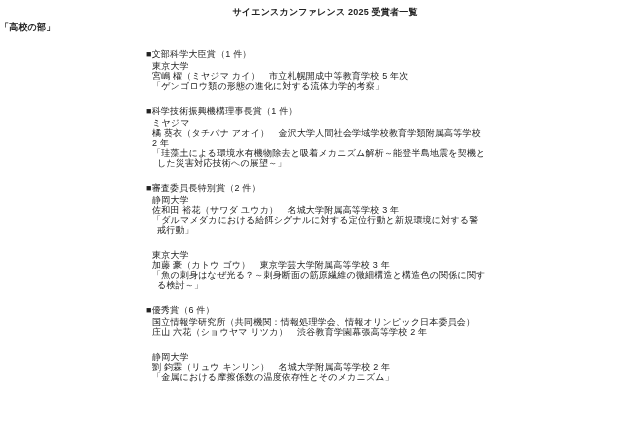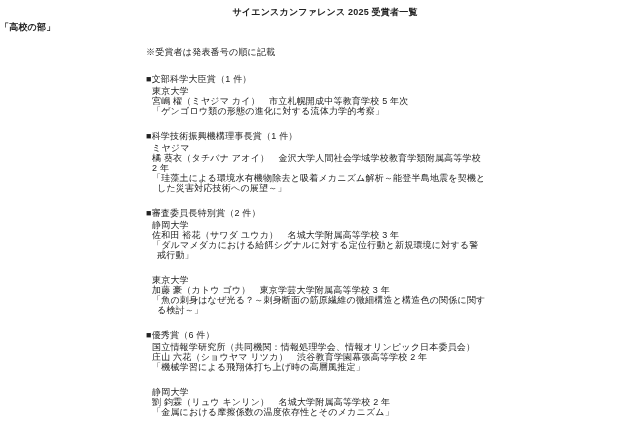--- a/index.html
+++ b/index.html
@@ -58,21 +58,20 @@
 </style>
 </head>
 <body>
 
 <div class="doc">
 
   <div class="title">サイエンスカンファレンス 2025 受賞者一覧</div>
   <div class="subtitle">「高校の部」</div>
 
   <div class="notes">
-    <div class="note">※受賞者は発表番号の順に記載</div>
   </div>
 
   <div class="content">
 
     <div class="section">
       <div class="section-header">■文部科学大臣賞（1 件）</div>
       <div class="entry">
         <div class="line institution">東京大学</div>
         <div class="line presenter">宮嶋 櫂（ミヤジマ カイ）　市立札幌開成中等教育学校 5 年次</div>
         <div class="line theme">「ゲンゴロウ類の形態の進化に対する流体力学的考察」</div>
@@ -100,21 +99,20 @@
         <div class="line presenter">加藤 豪（カトウ ゴウ）　東京学芸大学附属高等学校 3 年</div>
         <div class="line theme">「魚の刺身はなぜ光る？～刺身断面の筋原繊維の微細構造と構造色の関係に関する検討～」</div>
       </div>
     </div>
 
     <div class="section">
       <div class="section-header">■優秀賞（6 件）</div>
       <div class="entry">
         <div class="line institution">国立情報学研究所（共同機関：情報処理学会、情報オリンピック日本委員会）</div>
         <div class="line presenter">庄山 六花（ショウヤマ リツカ）　渋谷教育学園幕張高等学校 2 年</div>
-        <div class="line theme">「機械学習による飛翔体打ち上げ時の高層風推定」</div>
       </div>
       <div class="entry">
         <div class="line institution">静岡大学</div>
         <div class="line presenter">劉 鈞霖（リュウ キンリン）　名城大学附属高等学校 2 年</div>
         <div class="line theme">「金属における摩擦係数の温度依存性とそのメカニズム」</div>
       </div>
 
     </div>
 
   </div>

